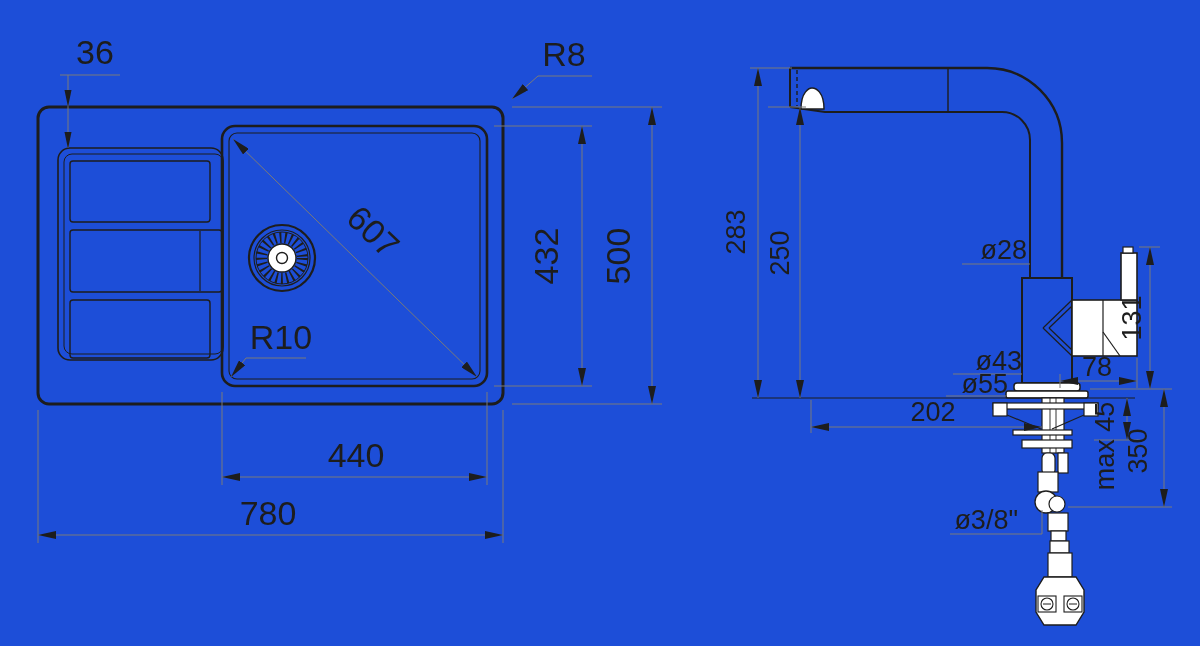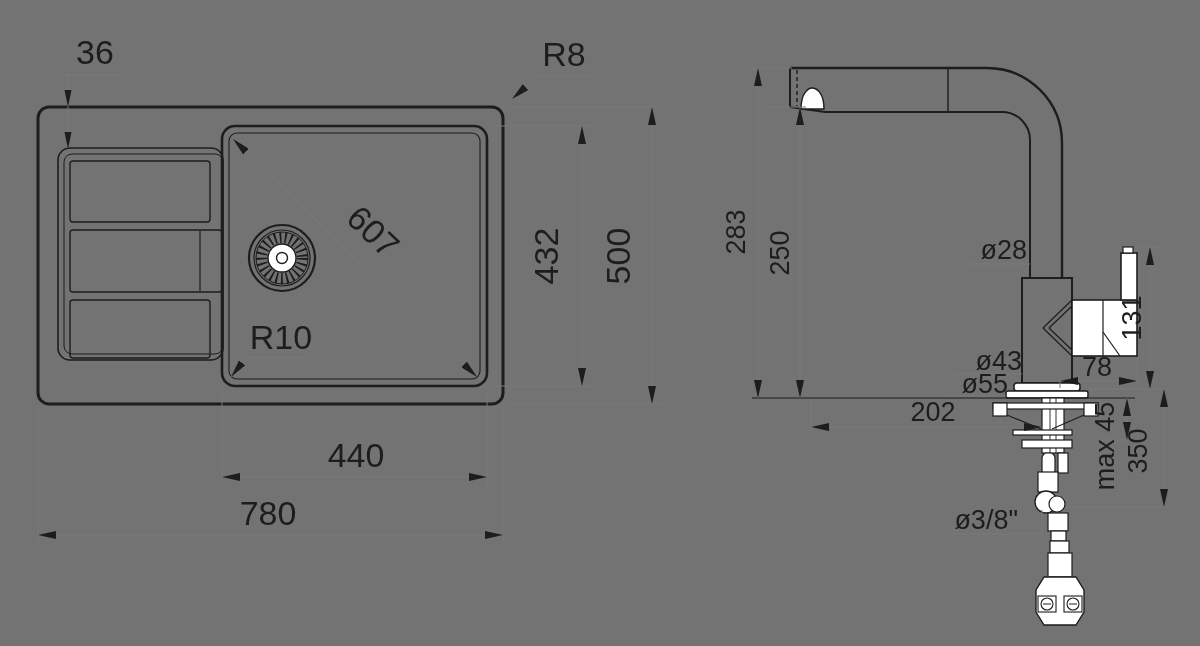--- a/index.html
+++ b/index.html
@@ -1,16 +1,16 @@
 <!DOCTYPE html>
 <html><head>
 <meta charset="utf-8">
 <style>
   html,body{margin:0;padding:0;background:#ffffff;}
-  .canvas{position:relative;width:1200px;height:646px;background:#737373;overflow:hidden;
+  .canvas{position:relative;width:1200px;height:646px;background:#1d4ed8;overflow:hidden;
           font-family:"Liberation Sans", sans-serif;}
   svg text{fill:#1d1d1d;}
   .dim-sink{font-size:34px;}
   .dim-faucet{font-size:27px;}
   .obj{stroke:#1d1d1d;fill:none;}
   .objw{stroke:#1d1d1d;fill:#ffffff;}
   .dim{stroke:#7a7a7a;stroke-width:1;fill:none;}
   .arrw{fill:#1d1d1d;stroke:none;}
 </style>
 </head>

